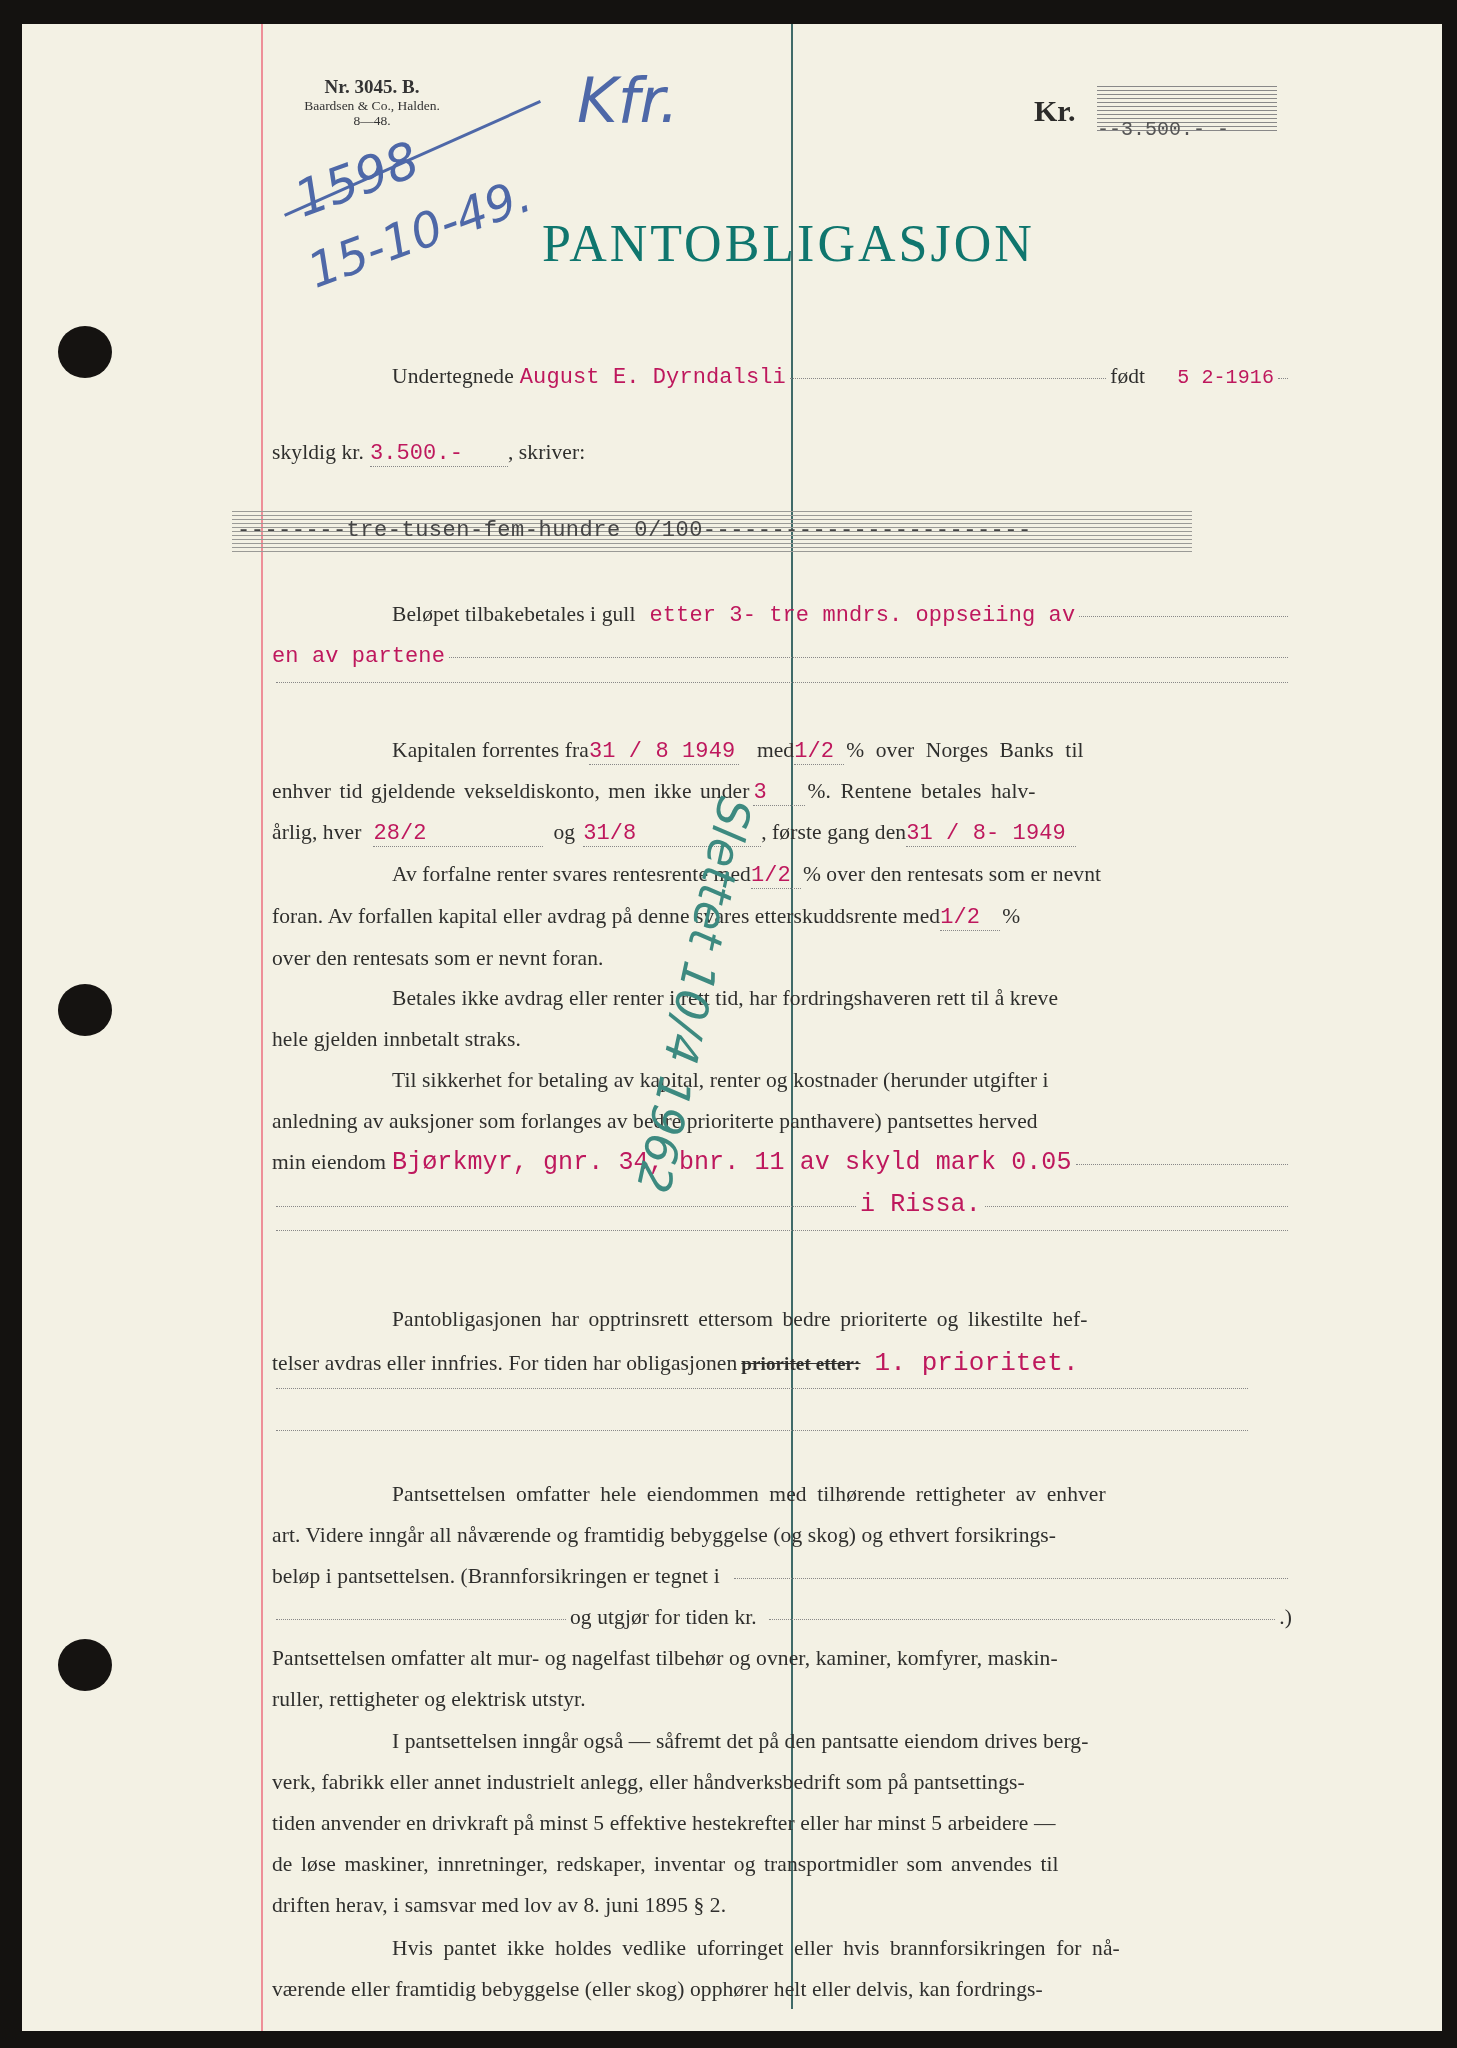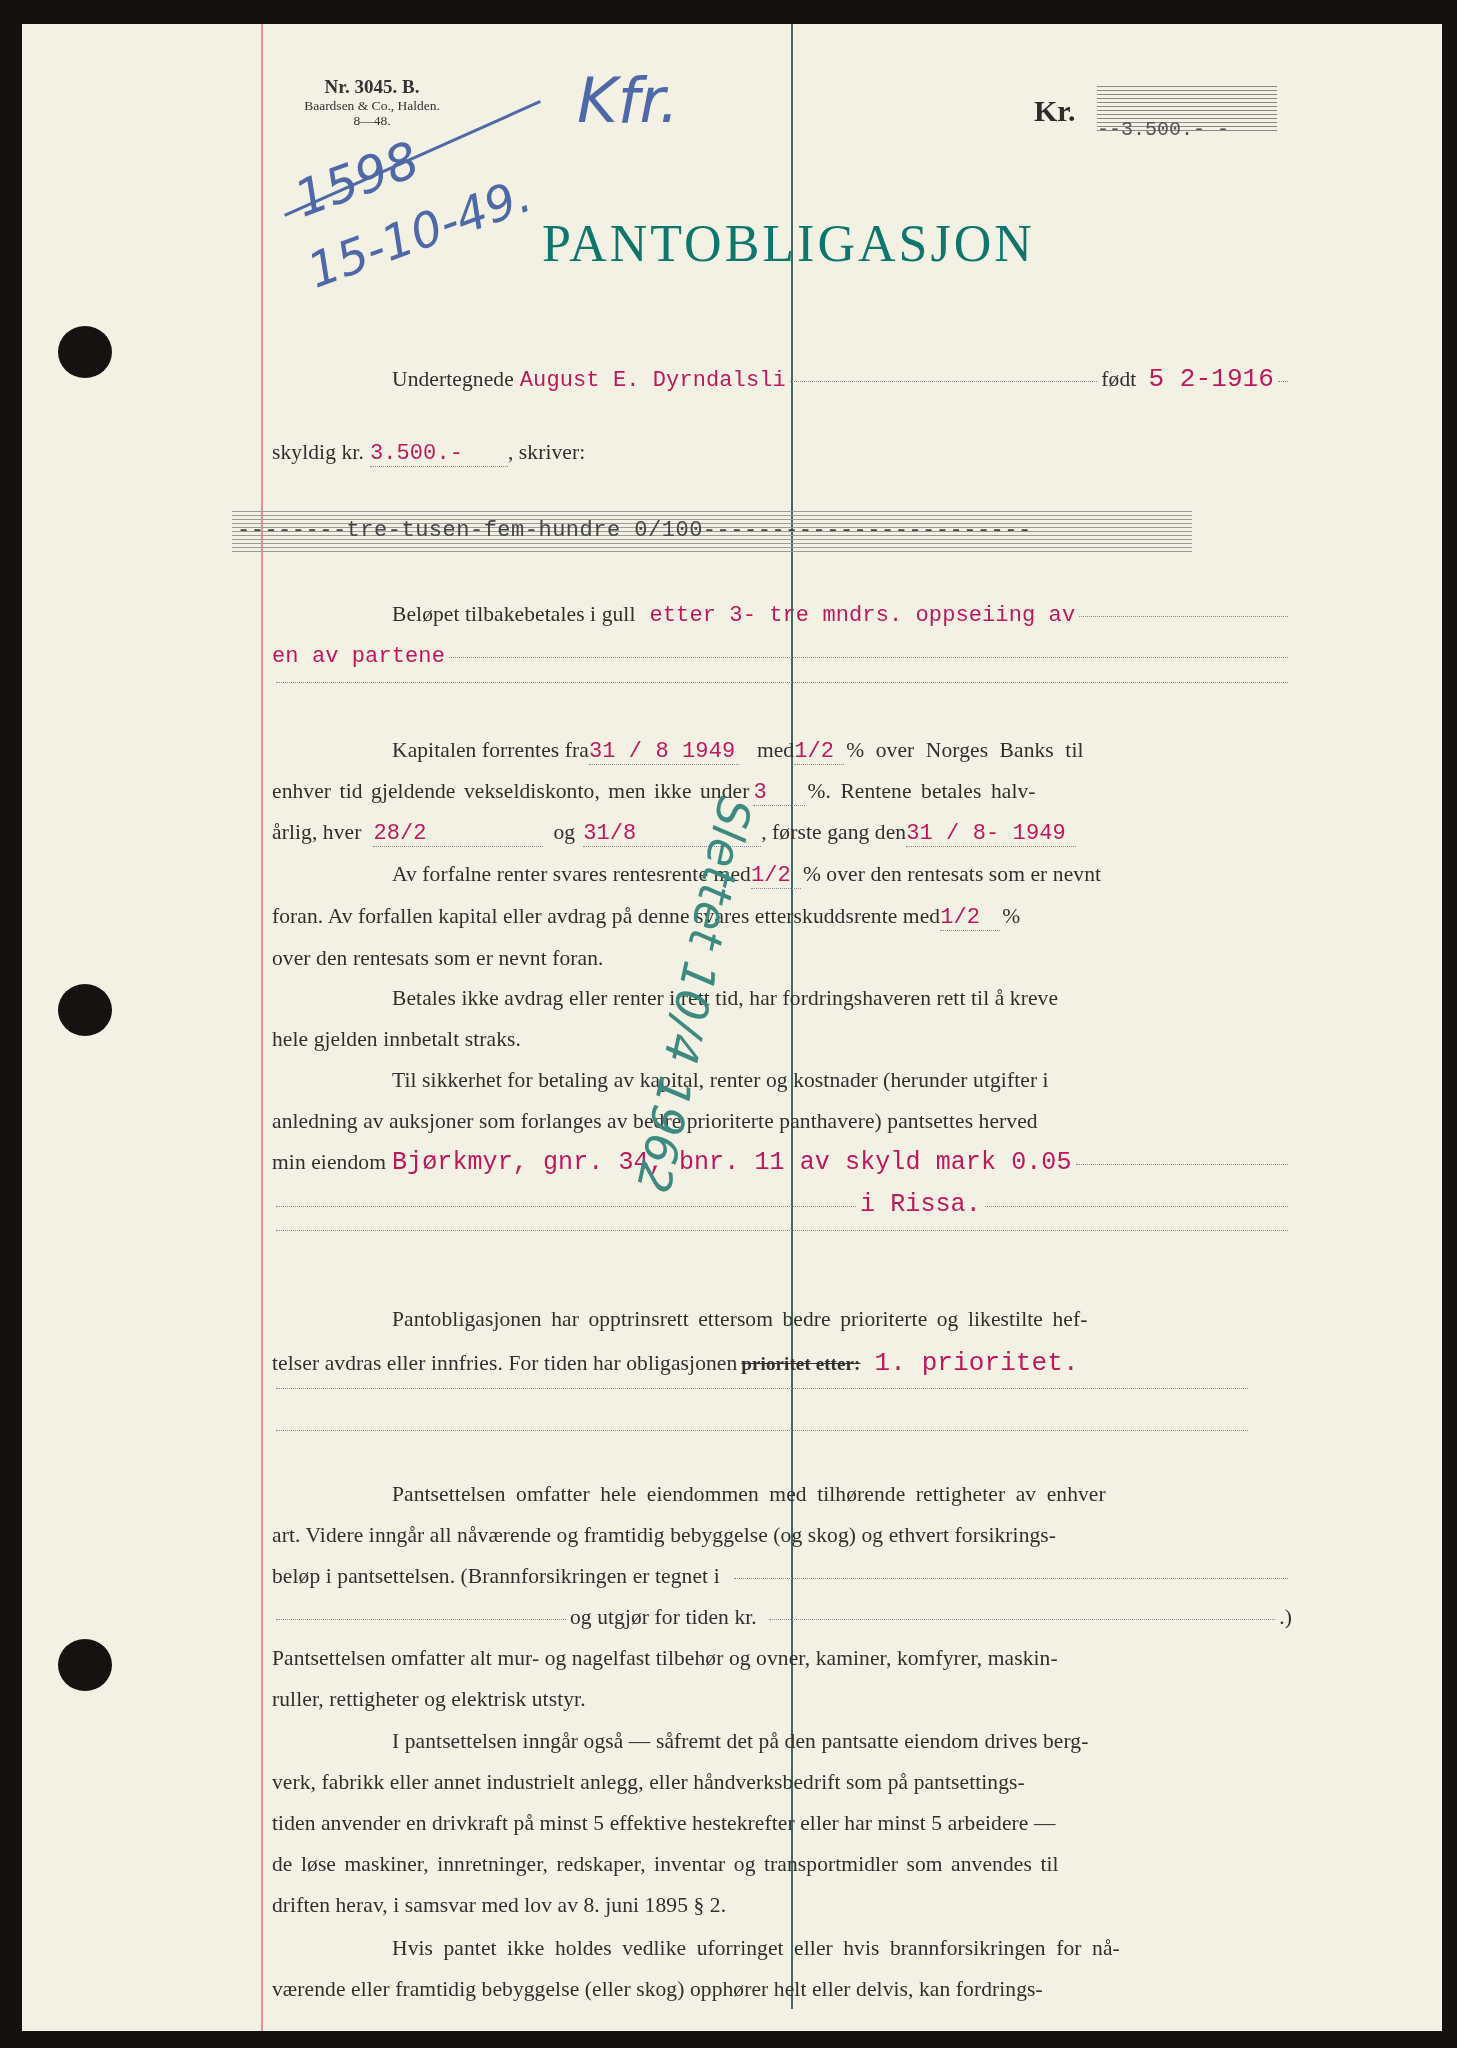--- a/index.html
+++ b/index.html
@@ -70,21 +70,21 @@
   <div class="kr-box" style="left:1075px; top:62px;"></div>
   <div class="abs kr-value" style="left:1075px; top:94px;">--3.500.- -</div>
 
   <div class="abs title" style="left:520px; top:190px;">PANTOBLIGASJON</div>
 
   <div class="line" style="left:370px; top:340px; width:900px;">
     <span>Undertegnede</span>
     <span class="typed" style="margin-left:6px;">August E. Dyrndalsli</span>
     <span class="dots"></span>
     <span>født</span>
-    <span class="typed" style="margin-left:12px; font-size:26px;">5 2-1916</span>
+    <span class="typed" style="margin-left:32px; font-size:20px;">5 2-1916</span>
     <span class="dots" style="flex:0 0 10px;"></span>
   </div>
 
 
   <div class="line" style="left:250px; top:416px;">
     <span>skyldig kr.</span>
     <span class="typed fill" style="margin-left:6px; width:138px;">3.500.-</span>
     <span>, skriver:</span>
   </div>
 

